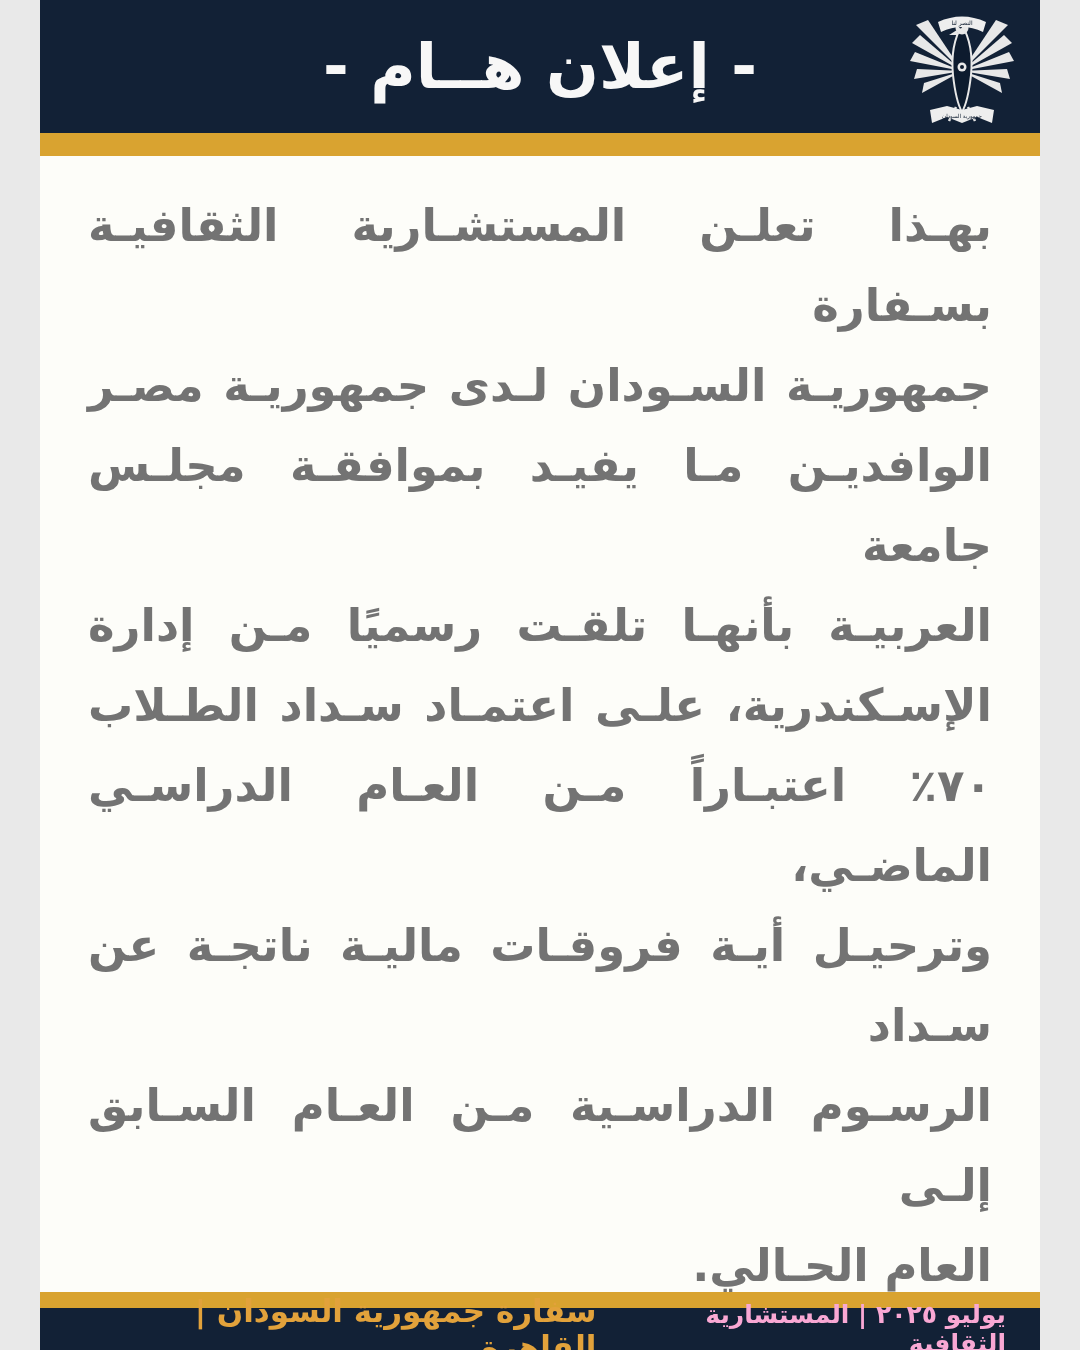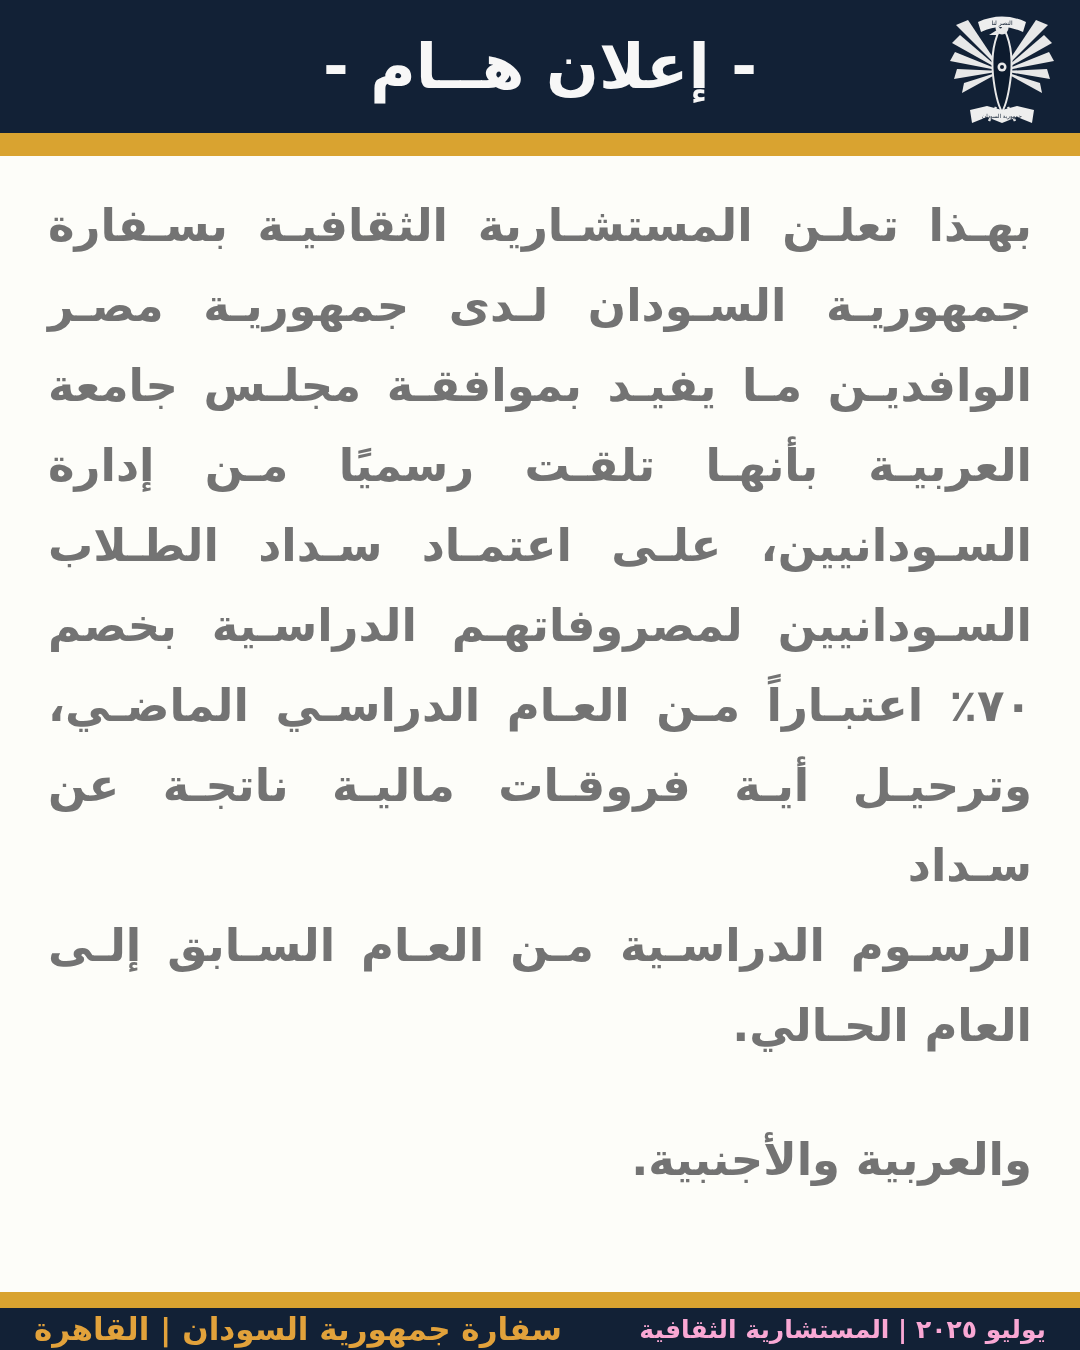--- a/index.html
+++ b/index.html
@@ -3,21 +3,21 @@
 <meta charset="utf-8">
 <style>
   html, body {
     margin: 0;
     padding: 0;
     background: #e9e9e9;
     font-family: "DejaVu Sans", sans-serif;
   }
   .poster {
     position: relative;
-    width: 1080px;
+    width: 1000px;
     height: 1350px;
     margin: 0 auto;
     background: #fdfdf9;
     overflow: hidden;
     direction: rtl;
   }
   
   .header {
     position: absolute;
     top: 0; left: 0; right: 0;
@@ -148,22 +148,21 @@
   </div>
 
   <div class="stripe-top"></div>
 
   <div class="body-area">
     <div class="para">
       <div class="line">بهـذا تعلـن المستشـارية الثقافيـة بسـفارة</div>
       <div class="line">جمهوريـة السـودان لـدى جمهوريـة مصـر</div>
       <div class="line">الوافديـن مـا يفيـد بموافقـة مجلـس جامعة</div>
       <div class="line">العربيـة بأنهـا تلقـت رسميًا مـن إدارة</div>
-      <div class="line">السـودانيين، علـى اعتمـاد سـداد الطـلاب</div>
-      <div class="line">السـودانيين لمصروفاتهـم الدراسـية بخصم</div>
+      <div class="line">الإسـكندرية، علـى اعتمـاد سـداد الطـلاب</div>
       <div class="line">٧٠٪ اعتبـاراً مـن العـام الدراسـي الماضـي،</div>
       <div class="line">وترحيـل أيـة فروقـات ماليـة ناتجـة عن سـداد</div>
       <div class="line">الرسـوم الدراسـية مـن العـام السـابق إلـى</div>
       <div class="line last-line">العام الحـالي.</div>
     </div>
     <div class="para">
       <div class="line last-line">والعربية والأجنبية.</div>
     </div>
   </div>
 

